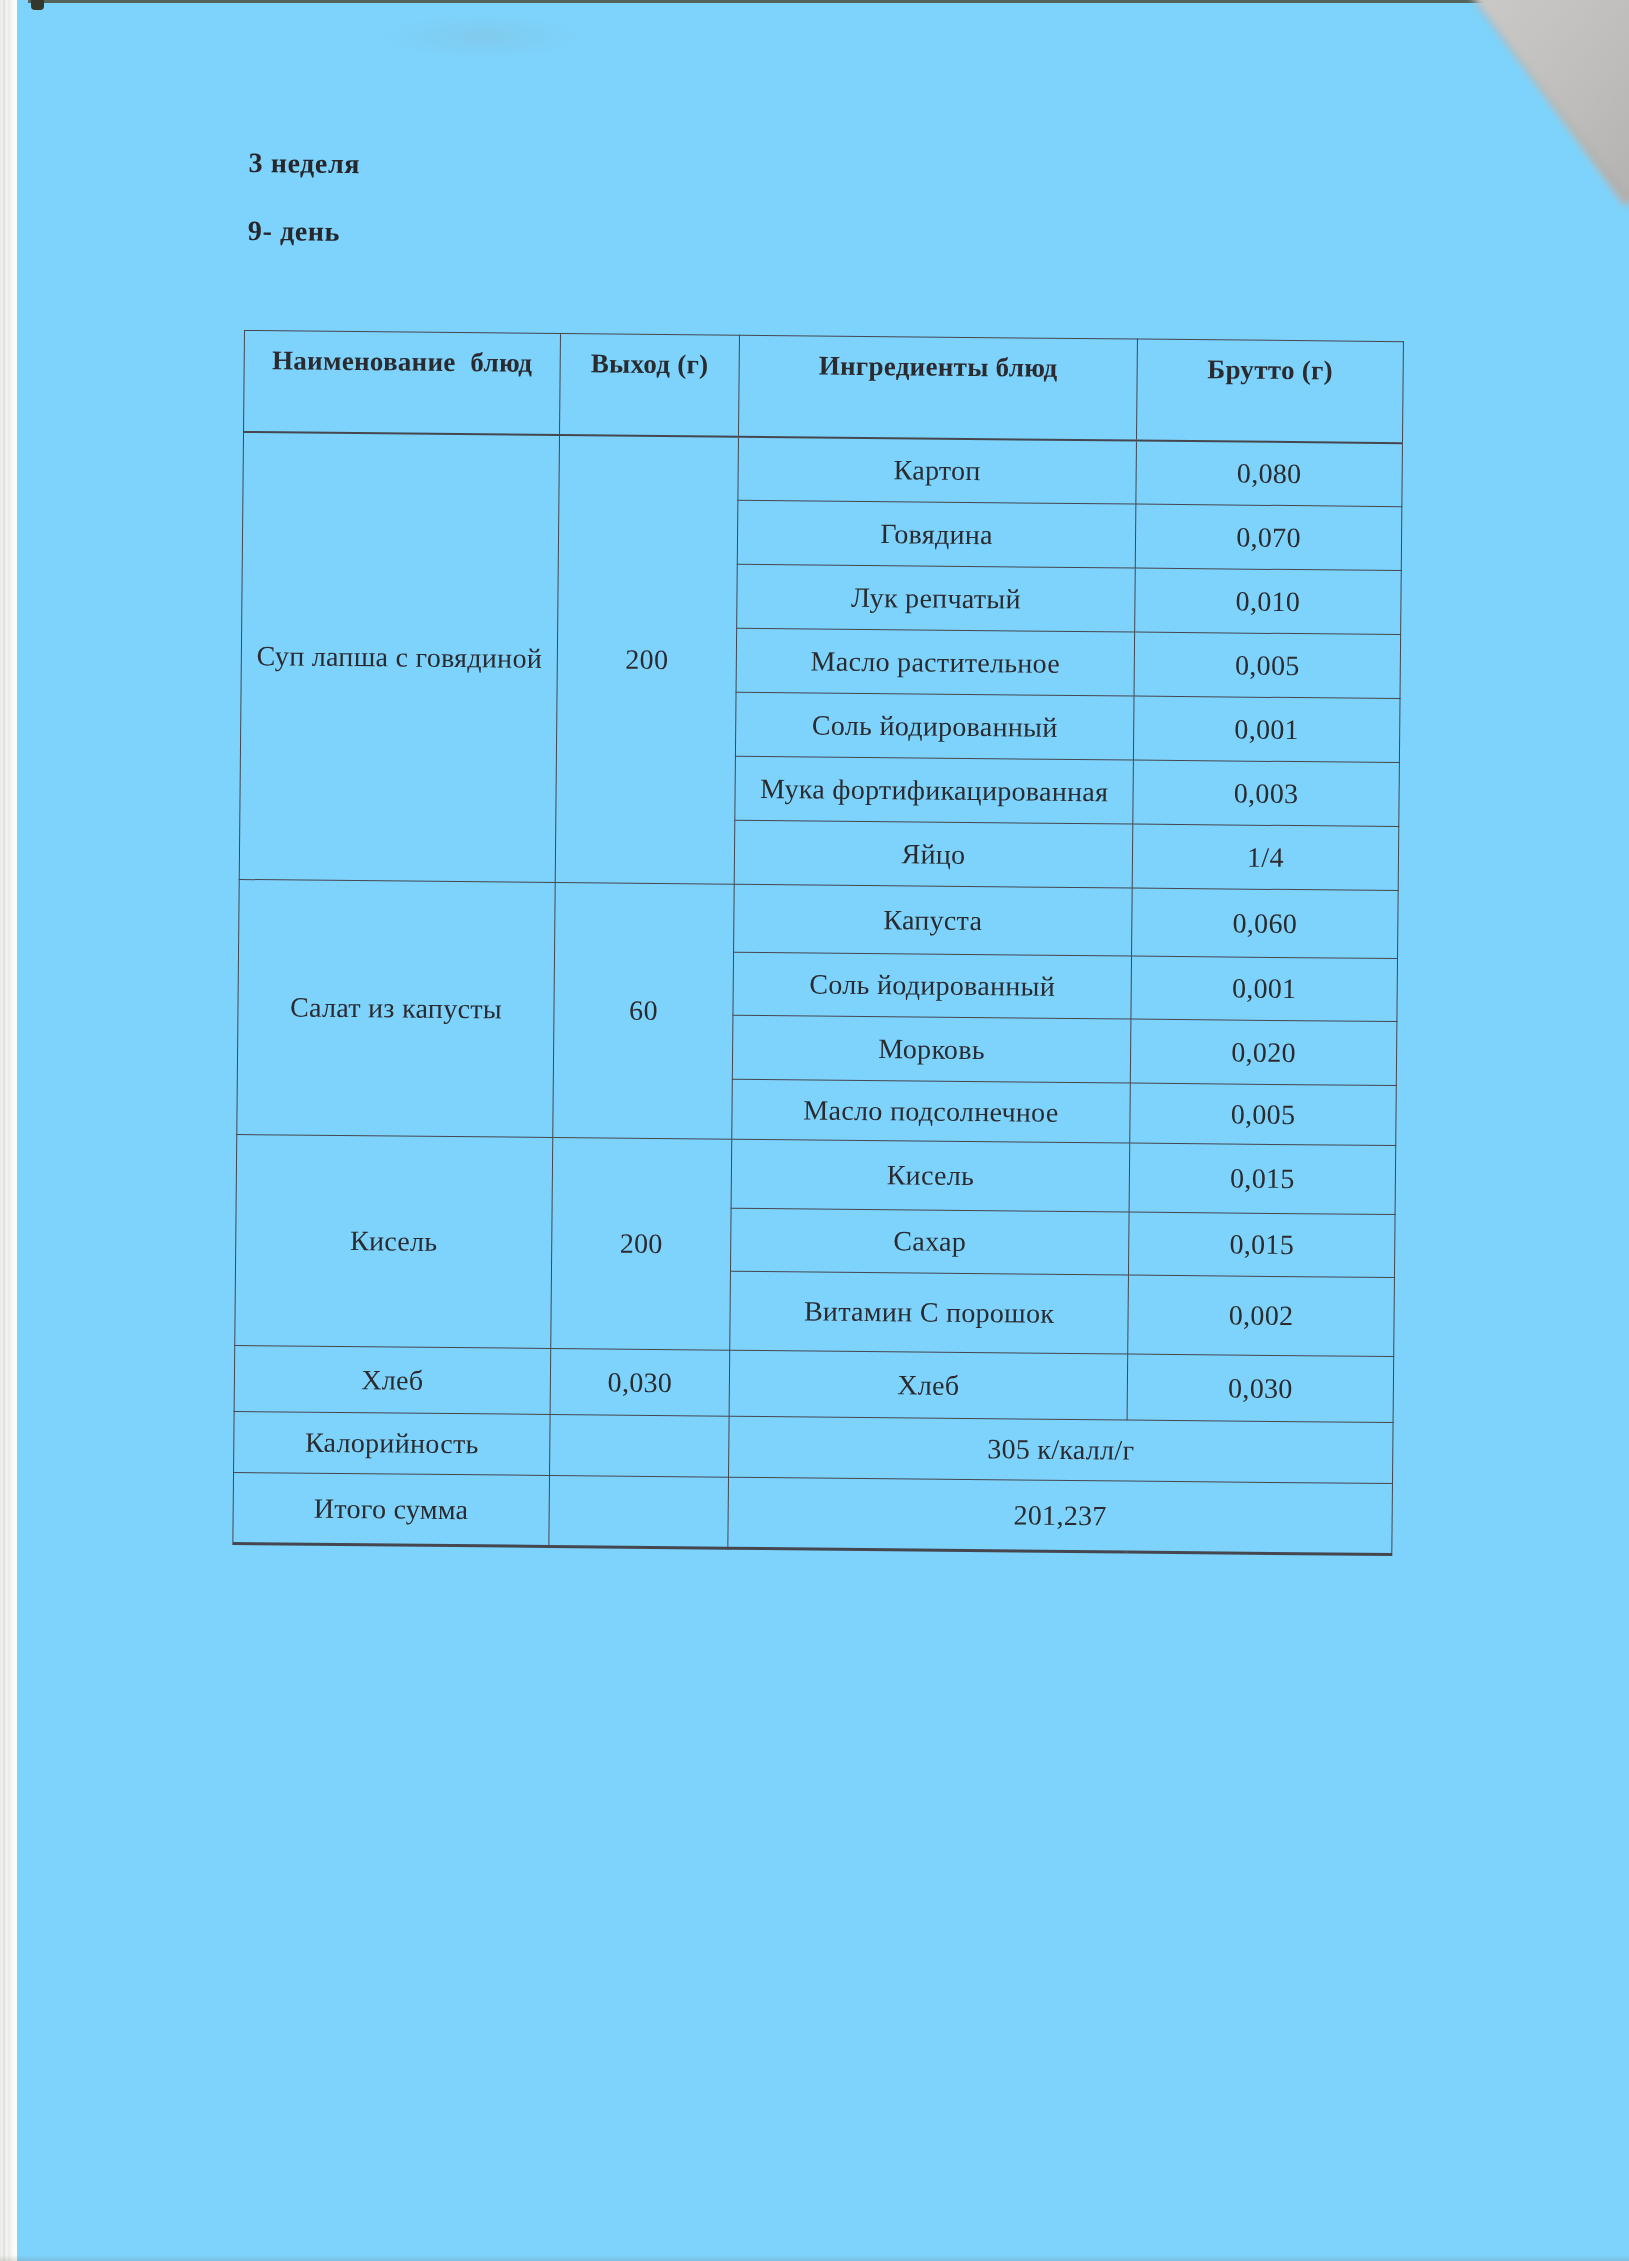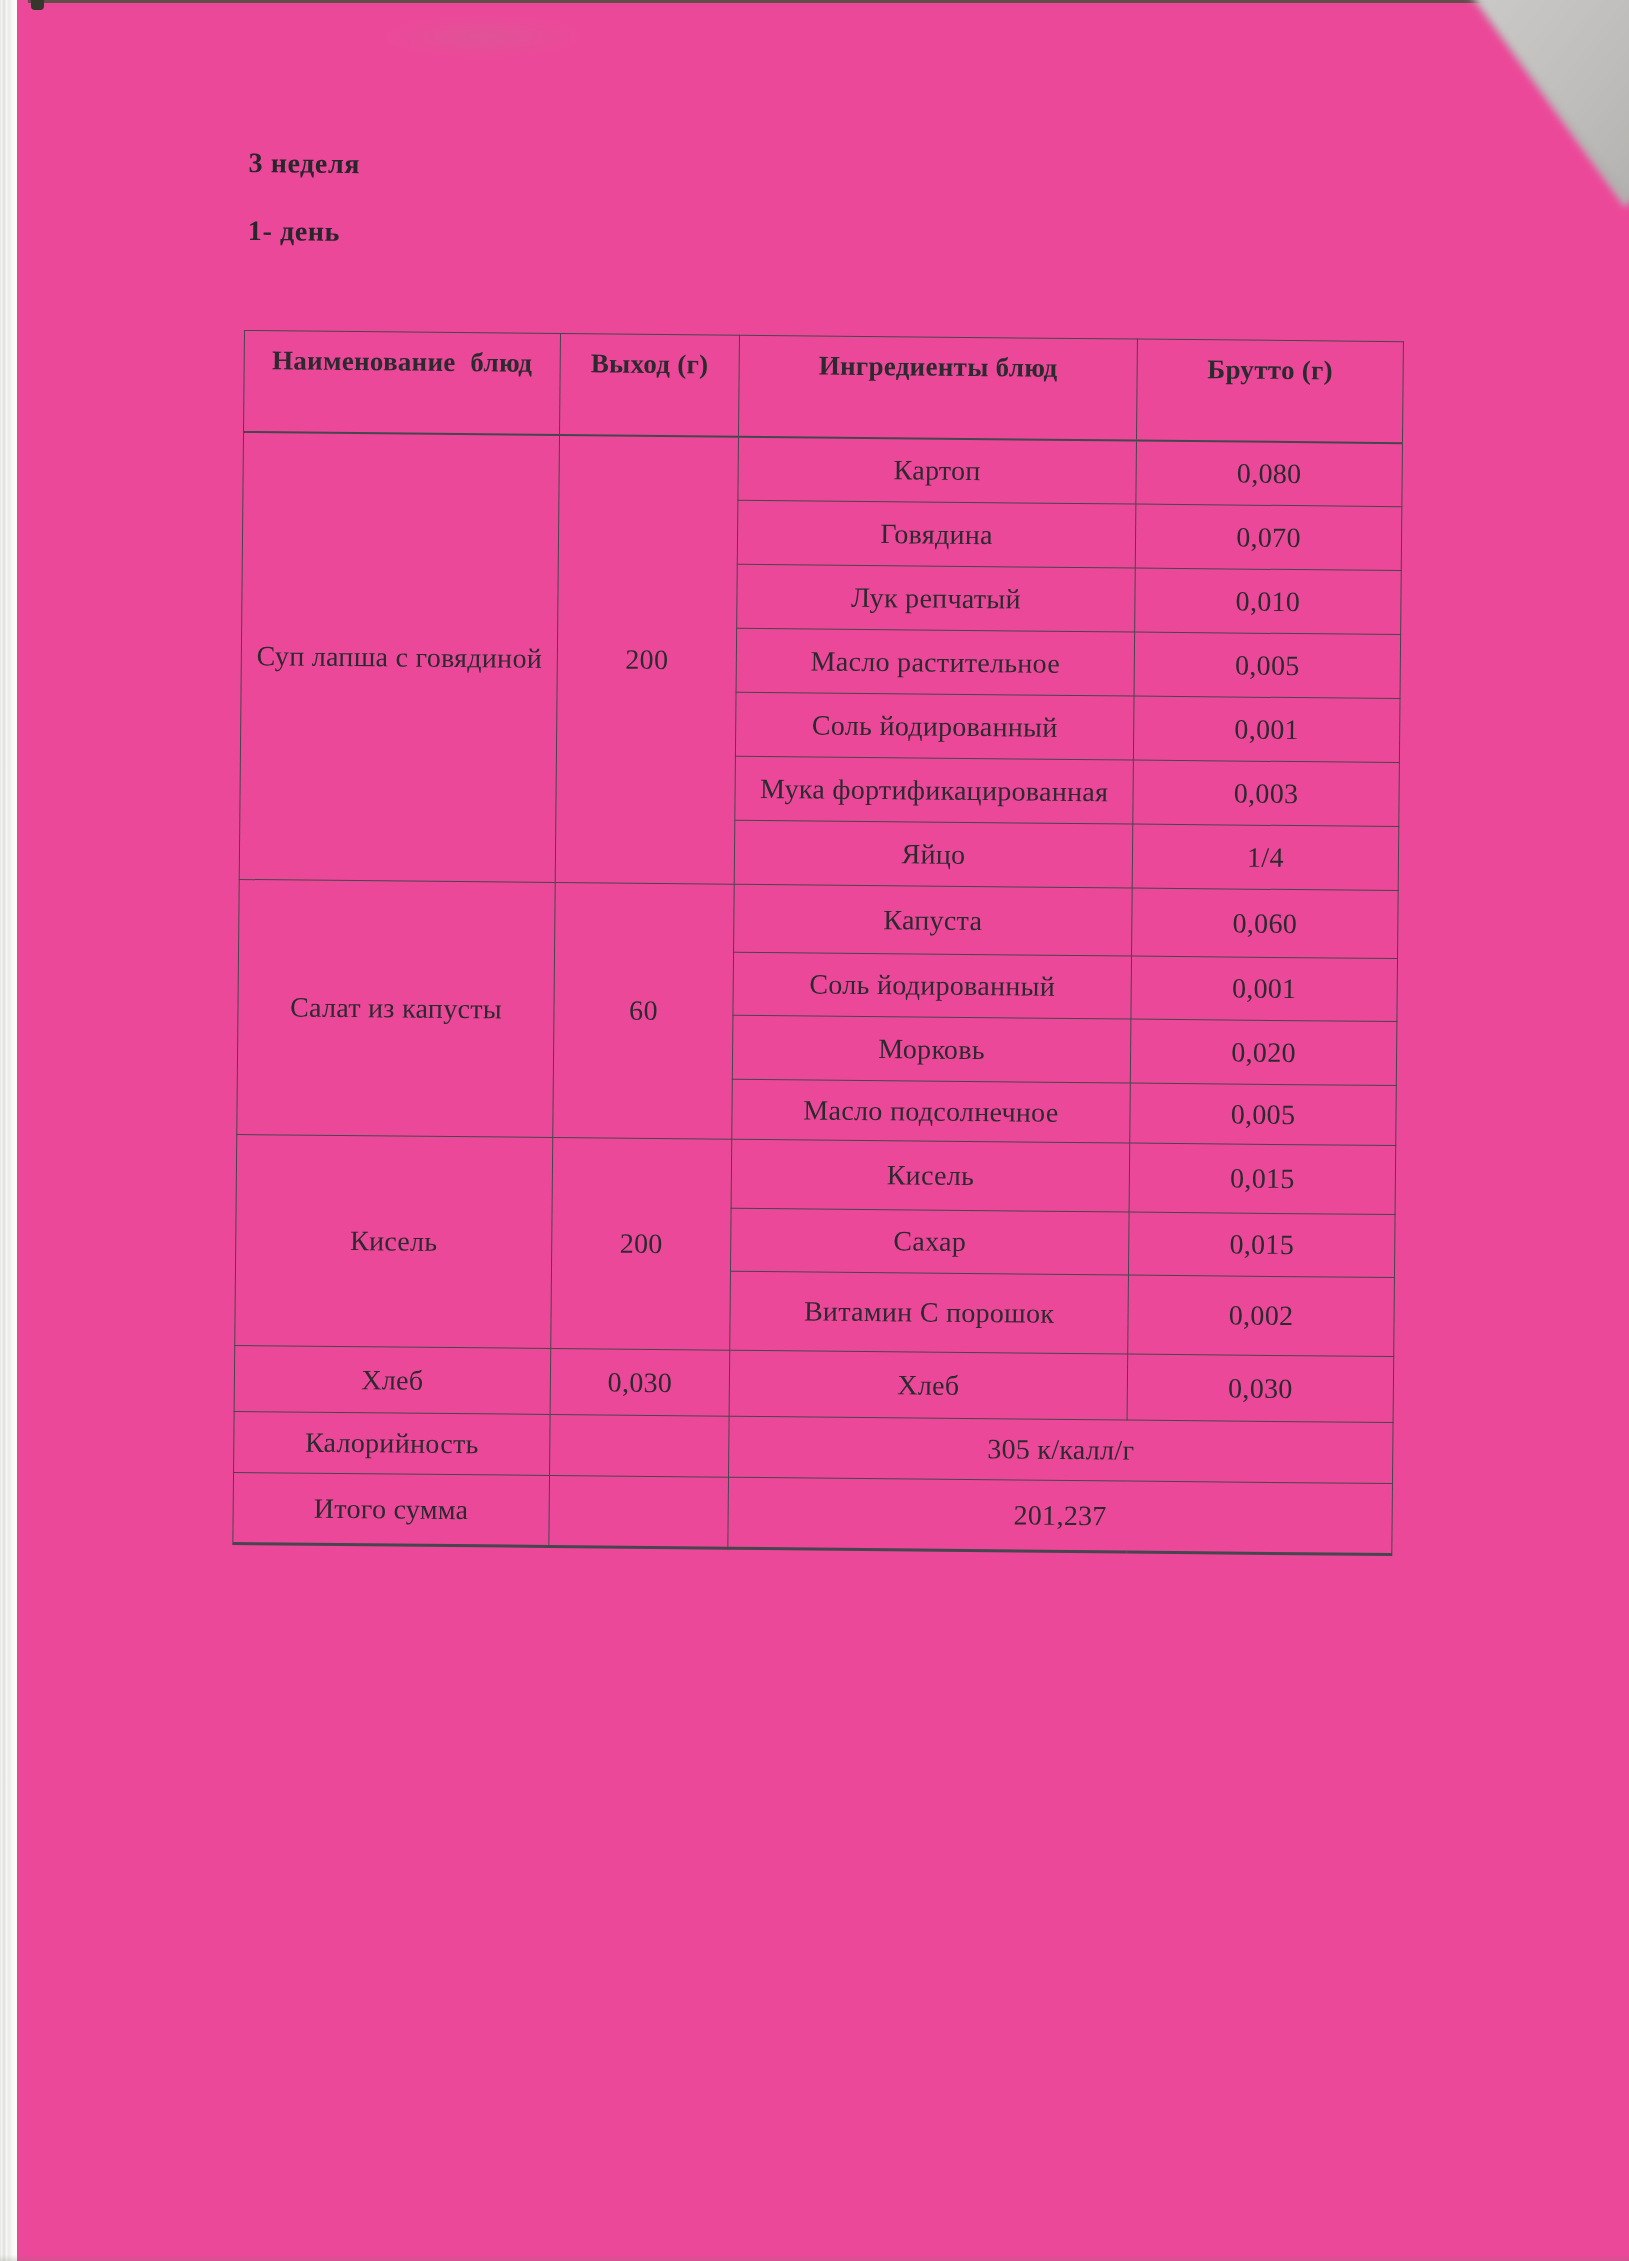--- a/index.html
+++ b/index.html
@@ -10,21 +10,21 @@
     width: 1630px;
     height: 2261px;
     position: relative;
     background: #ffffff;
     overflow: hidden;
     font-family: "Liberation Serif", "DejaVu Serif", serif;
   }
   .page {
     position: absolute;
     inset: 0;
-    background: #ec4899;
+    background: #7dd3fc;
     overflow: hidden;
   }
 
   
   .paper-edge-left {
     position: absolute;
     left: 0; top: 0;
     width: 17px; height: 100%;
     background: linear-gradient(90deg,
       #e6e6e4 0px, #f5f5f3 1.9px, #dedddb 3.9px, #f6f6f4 6.4px,
@@ -151,21 +151,21 @@
         <feGaussianBlur stdDeviation="6"></feGaussianBlur>
       </filter>
     </defs>
     <polygon points="38,-15 305,-15 305,300 282,322" fill="url(#foldg)" filter="url(#foldblur)"></polygon>
     <line x1="40" y1="-8" x2="288" y2="310" stroke="#98978f" stroke-width="3" opacity="0.45" filter="url(#foldblur)"></line>
   </svg>
 
   <div id="content">
 
     <div class="heading" id="week-label">3 неделя</div>
-    <div class="heading" id="day-label">1- день</div>
+    <div class="heading" id="day-label">9- день</div>
 
     <table id="menu">
       <colgroup>
         <col style="width:316px">
         <col style="width:179px">
         <col style="width:398px">
         <col style="width:266px">
       </colgroup>
       <tbody>
         <tr class="hdr">

